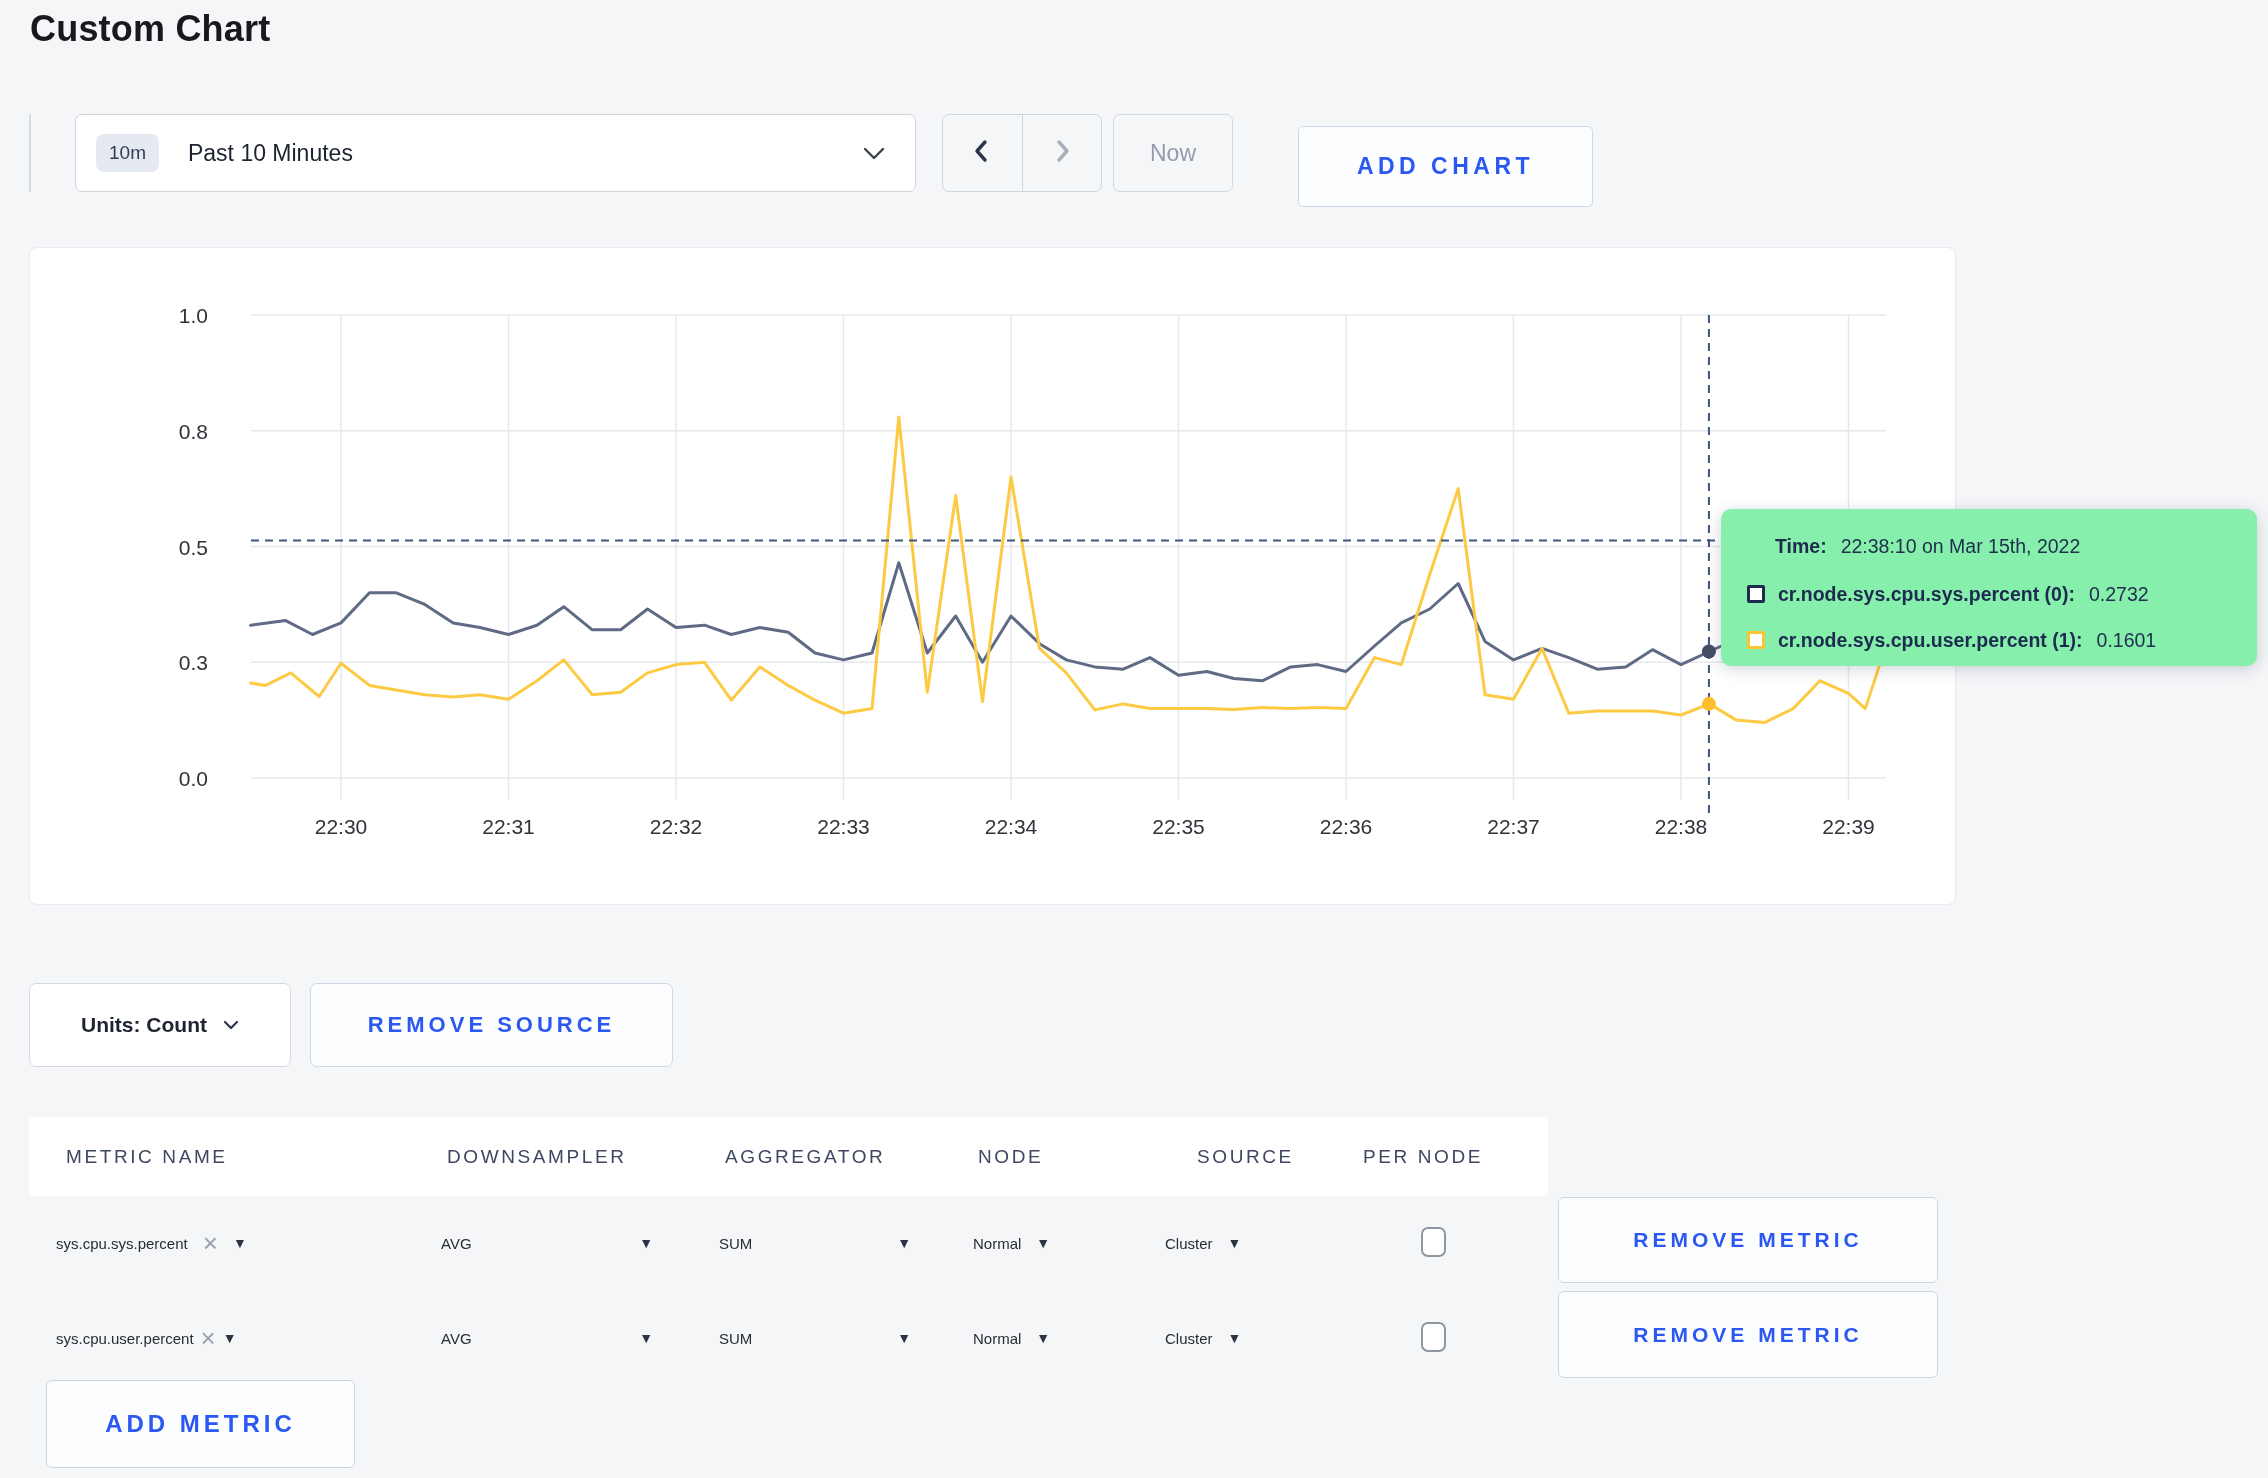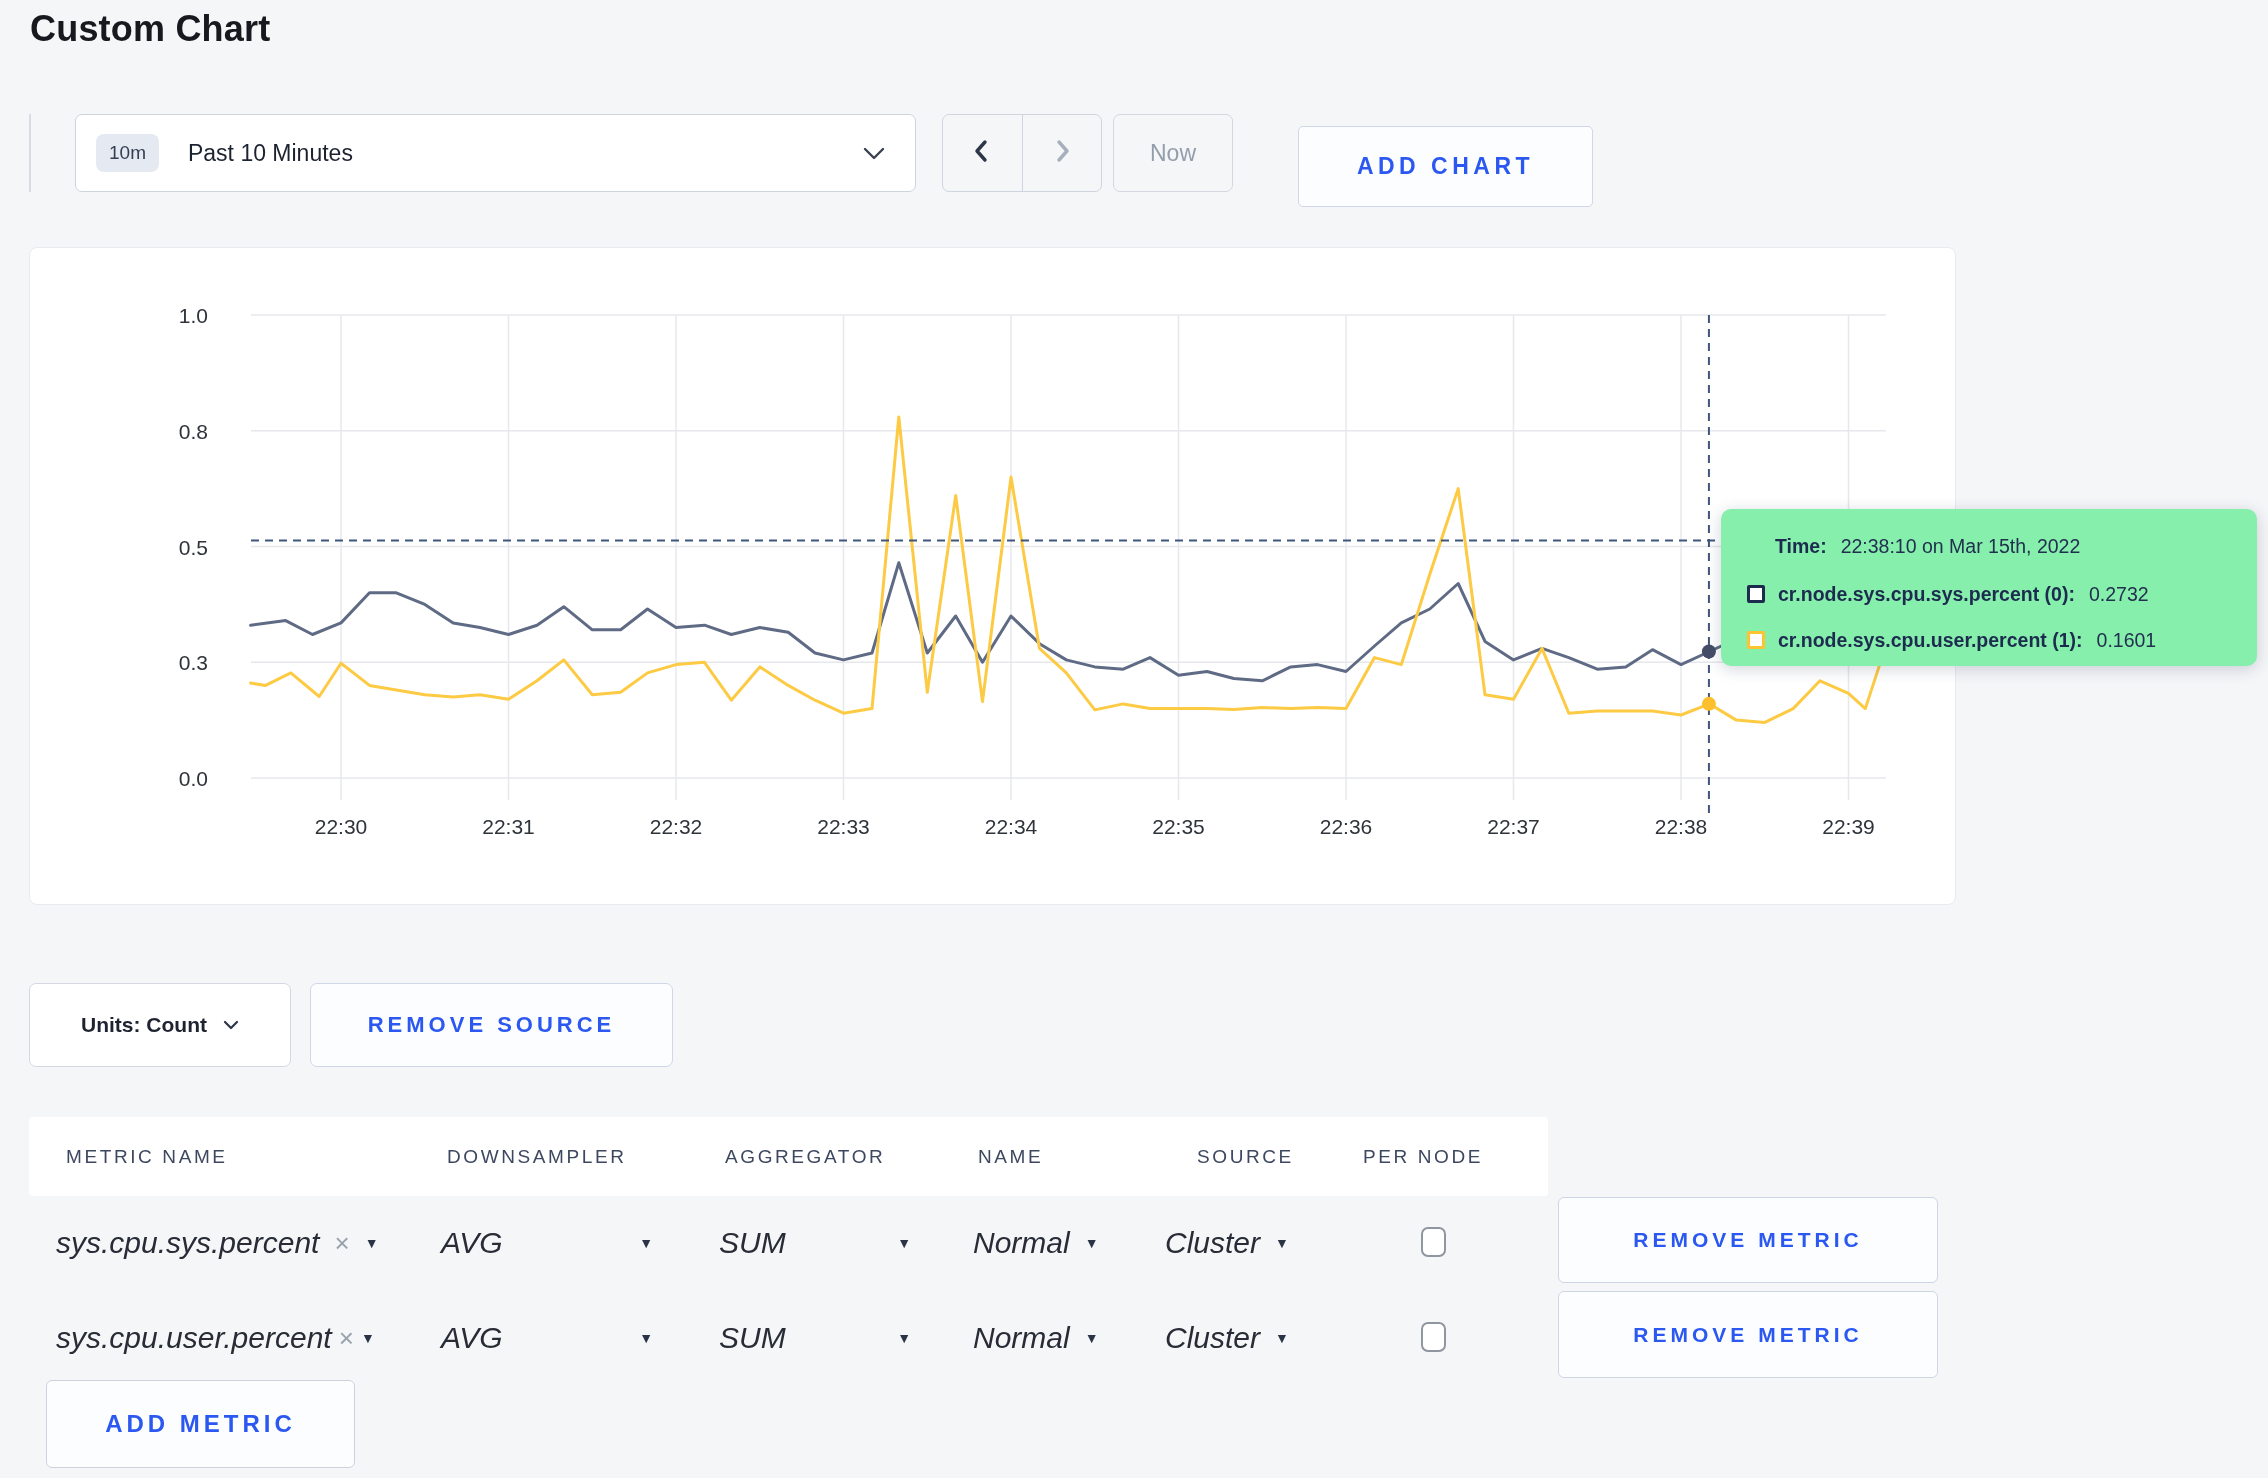--- a/index.html
+++ b/index.html
@@ -52,21 +52,21 @@
     border-radius:7px;display:flex;align-items:center;justify-content:center;gap:16px;box-sizing:border-box;cursor:pointer;}
   .units-label{font-size:21px;font-weight:700;color:#1d2330;}
   .btn-remove-chart{left:310px;top:983px;width:363px;height:84px;font-size:22px;letter-spacing:4px;border-radius:7px;}
 
   
   .table-header-band{left:29px;top:1117px;width:1519px;height:79px;background:#ffffff;border-radius:4px;}
   .th{position:absolute;top:0;height:79px;display:flex;align-items:center;font-size:19px;letter-spacing:2.6px;
     color:#3d4860;font-weight:500;}
   .mrow{left:0;top:0;width:2268px;height:94px;}
   .cell{position:absolute;top:0;height:94px;display:flex;align-items:center;}
-  .cell-text{font-size:30px;color:#272c36;font-style:italic;}
+  .cell-text{font-size:15px;color:#272c36;}
   .close-x{font-size:26px;color:#9aa2af;font-weight:400;cursor:pointer;}
   .caret{font-size:14px;color:#2b3445;cursor:pointer;}
   .checkbox{position:absolute;left:1421px;top:31px;width:25px;height:30px;background:#ffffff;
     border:2px solid #8f969f;border-radius:7px;box-sizing:border-box;cursor:pointer;}
   .btn-remove-metric{left:1558px;width:380px;height:86px;font-size:21px;letter-spacing:4px;border-radius:6px;
     border-color:#ced6e3;}
   .btn-add-metric{left:46px;top:1380px;width:309px;height:88px;font-size:24px;letter-spacing:4px;border-radius:6px;
     border-color:#ccd3df;}
 </style>
 </head>
@@ -174,21 +174,21 @@
           <polyline points="2,2 8,8 14,2" fill="none" stroke="#2c3648" stroke-width="2.2" stroke-linecap="round" stroke-linejoin="round"></polyline>
         </svg>
     </span>
   </div>
   <div class="abs btn-primary-outline btn-remove-chart blue-text">REMOVE SOURCE</div>
 
   <div class="abs table-header-band">
     <span class="th" style="left:37px">METRIC NAME</span>
     <span class="th" style="left:418px">DOWNSAMPLER</span>
     <span class="th" style="left:696px">AGGREGATOR</span>
-    <span class="th" style="left:949px">NAME</span>
+    <span class="th" style="left:949px">NODE</span>
     <span class="th" style="left:1168px">SOURCE</span>
     <span class="th" style="left:1334px">PER NODE</span>
   </div>
 
   <div class="abs mrow" style="top:1196px">
     <div class="cell" style="left:56px;gap:15px">
       <span class="cell-text">sys.cpu.sys.percent</span>
       <span class="close-x">×</span>
       <span class="caret">▼</span>
     </div>

